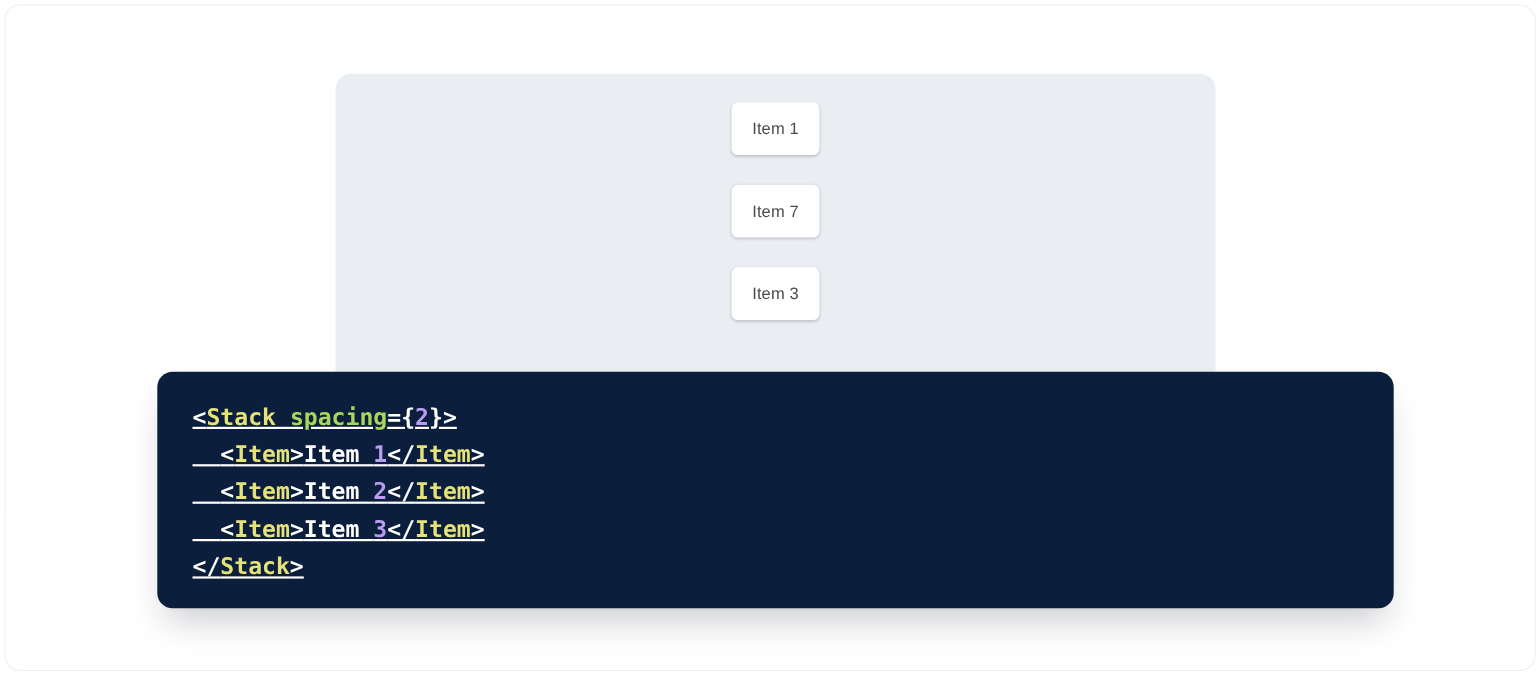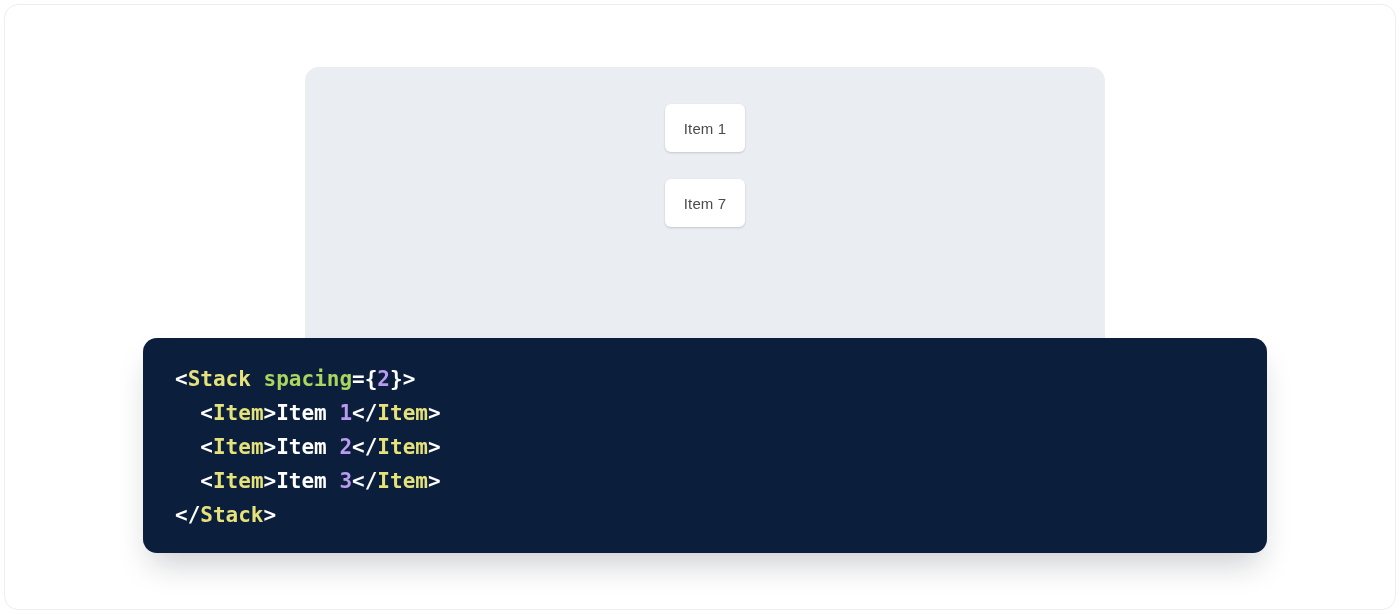--- a/index.html
+++ b/index.html
@@ -40,21 +40,21 @@
     position: absolute;
     left: 300px;
     top: 62px;
     width: 800px;
     height: 330px;
     background: #eaedf2;
     border-radius: 14px;
     display: flex;
     flex-direction: column;
     align-items: center;
-    padding-top: 37px;
+    padding-top: 26px;
     box-sizing: border-box;
   }
 
   .stack {
     display: flex;
     flex-direction: column;
     align-items: center;
     gap: 27px;
   }
 
@@ -89,38 +89,40 @@
   }
 
   .code-pre {
     margin: 0;
     font-family: "DejaVu Sans Mono", "Liberation Mono", monospace;
     font-size: 21px;
     line-height: 34px;
     white-space: pre;
     color: #ffffff;
     font-weight: 700;
+    text-decoration: underline;
   }
 
   .tok-punct { color: #ffffff; }
   .tok-tag   { color: #e6e27a; }
   .tok-attr  { color: #a8d65e; }
   .tok-num   { color: #b99bf0; }
   .tok-text  { color: #ffffff; }
 </style>
 </head>
 <body>
 
 <div id="stage">
   <div class="page-card">
 
     <div class="preview-panel">
       <div class="stack" id="stack-container">
           <div class="item-card">Item 1</div>
           <div class="item-card">Item 7</div>
+          <div class="item-card">Item 3</div>
         </div>
     </div>
 
     <div class="code-block">
       <pre class="code-pre" id="code-pre"><span><span class="tok-punct">&lt;</span><span class="tok-tag">Stack</span><span class="tok-text"> </span><span class="tok-attr">spacing</span><span class="tok-punct">={</span><span class="tok-num">2</span><span class="tok-punct">}&gt;</span></span>
 <span>  <span class="tok-punct">&lt;</span><span class="tok-tag">Item</span><span class="tok-punct">&gt;</span><span class="tok-text">Item </span><span class="tok-num">1</span><span class="tok-punct">&lt;/</span><span class="tok-tag">Item</span><span class="tok-punct">&gt;</span></span>
 <span>  <span class="tok-punct">&lt;</span><span class="tok-tag">Item</span><span class="tok-punct">&gt;</span><span class="tok-text">Item </span><span class="tok-num">2</span><span class="tok-punct">&lt;/</span><span class="tok-tag">Item</span><span class="tok-punct">&gt;</span></span>
 <span>  <span class="tok-punct">&lt;</span><span class="tok-tag">Item</span><span class="tok-punct">&gt;</span><span class="tok-text">Item </span><span class="tok-num">3</span><span class="tok-punct">&lt;/</span><span class="tok-tag">Item</span><span class="tok-punct">&gt;</span></span>
 <span><span class="tok-punct">&lt;/</span><span class="tok-tag">Stack</span><span class="tok-punct">&gt;</span></span></pre>
     </div>

